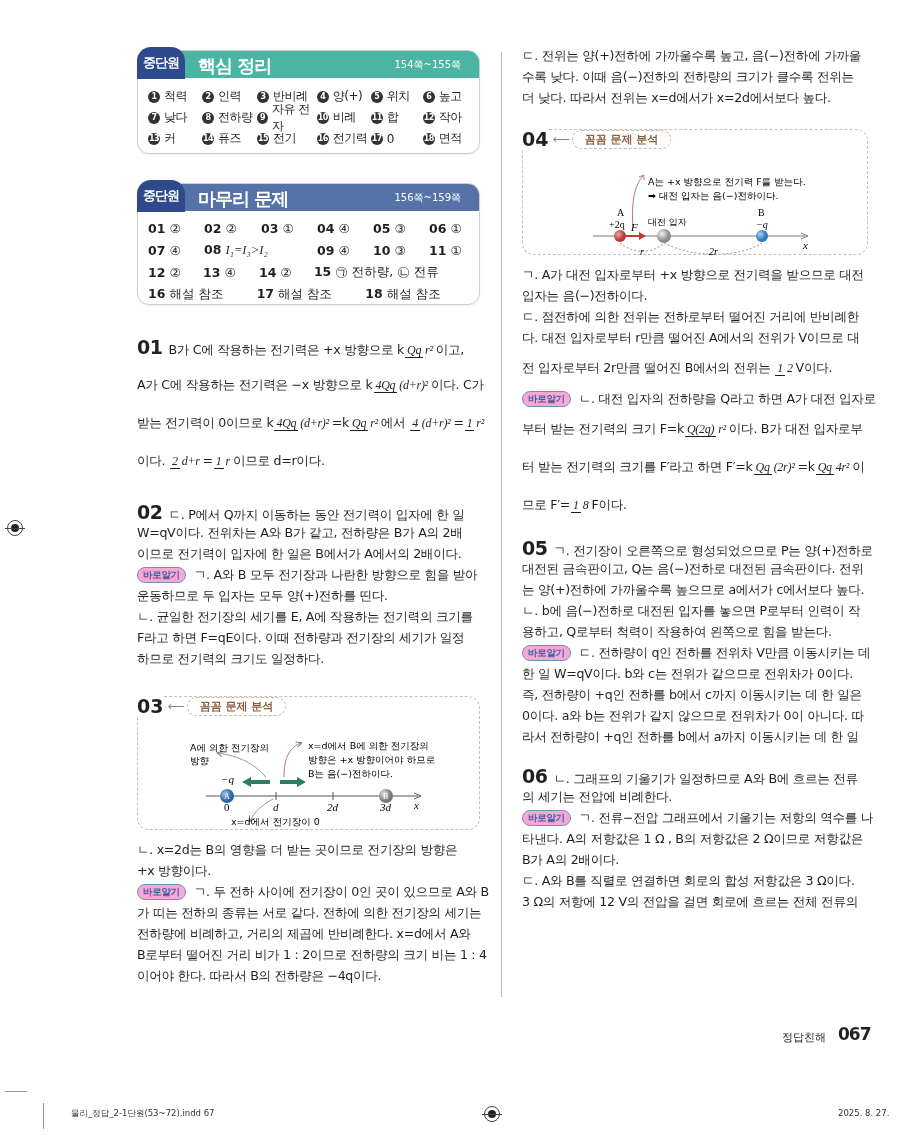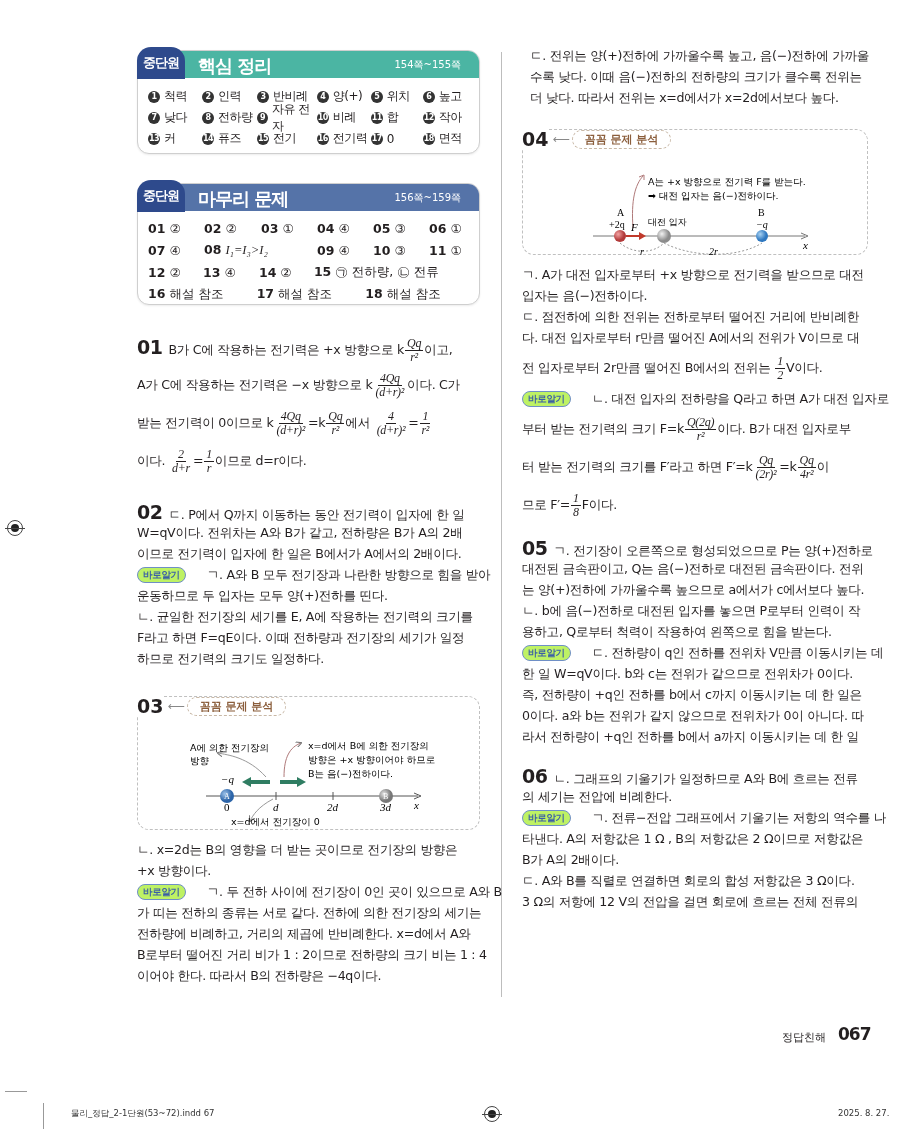--- a/index.html
+++ b/index.html
@@ -26,24 +26,24 @@
 
   .ans-row { display: flex; height: 22px; align-items: center; font-size: 12.5px; }
   .ans-item { display: flex; align-items: baseline; }
   .ans-num { font-weight: bold; margin-right: 4px; }
 
   
   .para { font-size: 12.6px; line-height: 20.8px; letter-spacing: -0.3px; text-align: justify; }
   .qnum { font-weight: bold; font-size: 19px; margin-right: 6px; letter-spacing: -0.5px; }
   .line { display: block; white-space: nowrap; height: 21px; overflow: visible; }
   .tall { height: 38px; line-height: 38px; }
-  .frac { display: inline-flex; flex-direction: column; align-items: center; vertical-align: middle; font-family: "Liberation Serif", serif; font-style: italic; font-size: 12px; line-height: 13px; margin: 0 1px; }
+  .frac { display: inline-flex; flex-direction: row; align-items: center; vertical-align: middle; font-family: "Liberation Serif", serif; font-style: italic; font-size: 12px; line-height: 13px; margin: 0 1px; }
   .frac .top { border-bottom: 1px solid #231f20; padding: 0 2px; }
   .frac .bot { padding: 0 2px; }
-  .badge { display: inline-block; border: 1px solid #6f8fc6; border-radius: 9px; color: #3b5fa6; font-size: 9.5px; font-weight: bold; padding: 0 5px; line-height: 14px; margin-right: 21px; vertical-align: 1px; background: #bef264; }
+  .badge { display: inline-block; border: 1px solid #6f8fc6; border-radius: 9px; color: #3b5fa6; font-size: 9.5px; font-weight: bold; padding: 0 5px; line-height: 14px; margin-right: 8px; vertical-align: 1px; background: #f9a8d4; }
 
   
   .abox { position: relative; border: 1px dashed #c0c0c0; border-radius: 12px; }
   .abox-label { position: absolute; top: -2px; left: -1px; display: flex; align-items: center; }
   .abox-num { font-size: 19px; font-weight: bold; margin-right: 4px; background: #fff; }
   .abox-dash { color: #888; font-size: 12px; margin-right: 2px; }
   .abox-pill { border: 1px dashed #c8b8a6; border-radius: 12px; padding: 1px 12px; font-size: 11px; font-weight: bold; color: #8b5e3c; background: #fff; }
 
   .footer-title { position: absolute; left: 782px; top: 1030px; font-size: 11px; }
   .footer-page { position: absolute; left: 838px; top: 1024px; font-size: 17px; font-weight: bold; letter-spacing: -1px; }
@@ -342,21 +342,21 @@
     <span class="line">+x 방향이다.</span>
     <span class="line"><span class="badge">바로알기</span><span>ㄱ. 두 전하 사이에 전기장이 0인 곳이 있으므로 A와 B</span></span>
     <span class="line">가 띠는 전하의 종류는 서로 같다. 전하에 의한 전기장의 세기는</span>
     <span class="line">전하량에 비례하고, 거리의 제곱에 반비례한다. x=d에서 A와</span>
     <span class="line">B로부터 떨어진 거리 비가 1 : 2이므로 전하량의 크기 비는 1 : 4</span>
     <span class="line">이어야 한다. 따라서 B의 전하량은 −4q이다.</span>
   </div>
 </div>
 
 <div class="col-right">
-  <div class="para" style="margin-top:-4px;margin-left:8px;">
+  <div class="para" style="margin-top:-4px;">
     <span class="line">ㄷ. 전위는 양(+)전하에 가까울수록 높고, 음(−)전하에 가까울</span>
     <span class="line">수록 낮다. 이때 음(−)전하의 전하량의 크기가 클수록 전위는</span>
     <span class="line">더 낮다. 따라서 전위는 x=d에서가 x=2d에서보다 높다.</span>
   </div>
 
   <div class="abox" style="margin-top:20px; height:126px;">
     <div class="abox-label">
       <span class="abox-num">04</span>
       <span class="abox-dash">⟵</span>
       <span class="abox-pill">꼼꼼 문제 분석</span>

